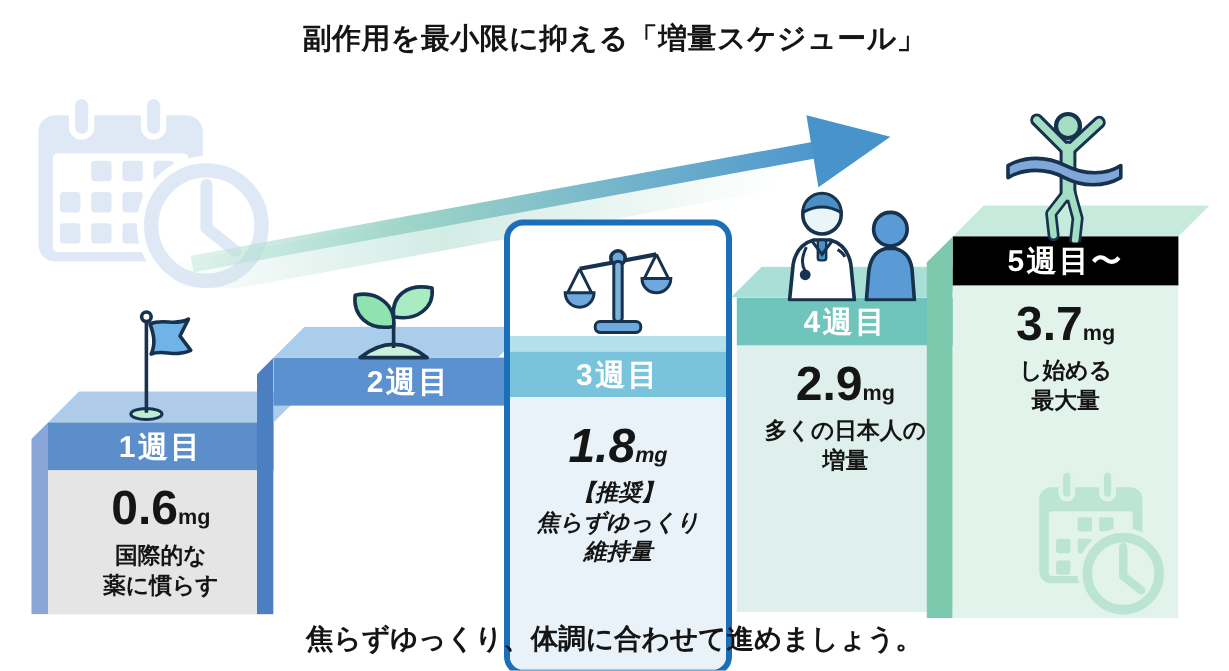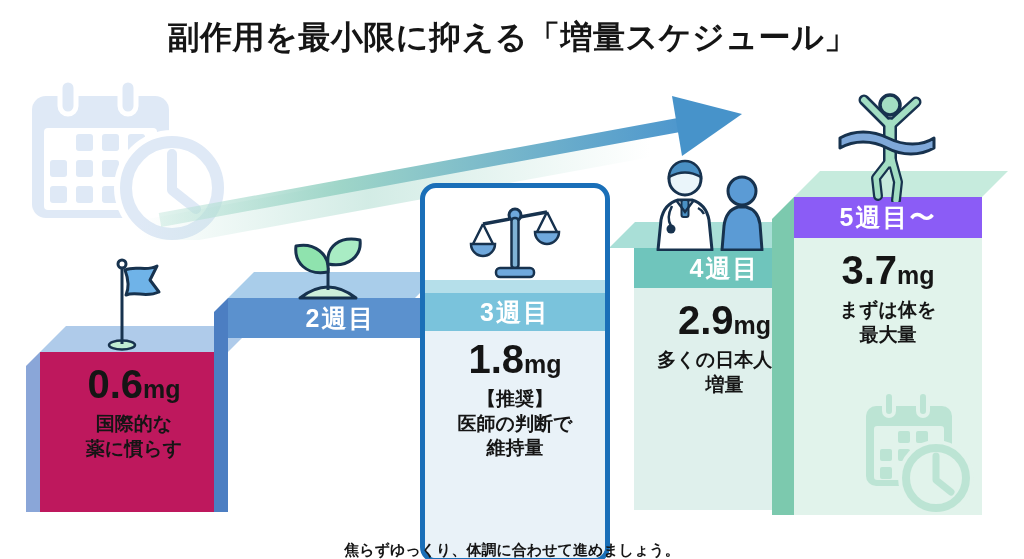--- a/index.html
+++ b/index.html
@@ -1,80 +1,80 @@
 <!DOCTYPE html>
 <html><head>
 <meta charset="utf-8">
 <style>
   html,body{margin:0;padding:0;background:#fff;}
   .canvas{position:relative;width:1024px;height:559px;background:#ffffff;overflow:hidden;
           font-family:"Liberation Sans","DejaVu Sans",sans-serif;color:#151515;}
   .title{position:absolute;top:16px;left:0;width:100%;text-align:center;
-         font-size:32px;font-weight:800;letter-spacing:.5px;z-index:10;}
-  .footer{position:absolute;top:541px;left:0;width:100%;text-align:center;
-          font-size:15px;font-weight:700;z-index:10;}
+         font-size:24px;font-weight:800;letter-spacing:.5px;z-index:10;}
+  .footer{position:absolute;top:517px;left:0;width:100%;text-align:center;
+          font-size:23px;font-weight:700;z-index:10;}
 
   
   .wm-tl{position:absolute;left:16px;top:76px;z-index:0;}
   .wm-br{position:absolute;right:4px;bottom:2px;opacity:.55;z-index:0;}
 
   
   .arrow{position:absolute;left:130px;top:80px;z-index:1;}
 
   
   .step{position:absolute;}
   .face-front{position:absolute;inset:0;display:flex;flex-direction:column;}
   .band{height:40px;display:flex;align-items:center;justify-content:center;
         color:#fff;font-size:25px;font-weight:800;letter-spacing:2px;}
   .body{flex:1;text-align:center;padding-top:12px;position:relative;}
   .dose{font-weight:800;line-height:1;position:relative;z-index:2;}
   .dose .num{font-size:40px;}
-  .dose .unit{font-size:25px;}
+  .dose .unit{font-size:18px;}
   .desc{margin-top:8px;font-size:19px;font-weight:700;line-height:1.3;
         white-space:pre-line;position:relative;z-index:2;}
   .face-top{position:absolute;height:26px;
             clip-path:polygon(26px 0,100% 0,calc(100% - 26px) 100%,0 100%);}
   .face-left{position:absolute;width:14px;
              clip-path:polygon(0 14px,100% 0,100% 100%,0 100%);}
 
   
   .s1{left:40px;top:352px;width:188px;height:160px;z-index:2;}
   .s1 .band{background:#5C8ECB;}
-  .s1 .body{background:#be185d;}
+  .s1 .body{background:#e5e5e5;}
   .s1-top{left:40px;top:326px;width:214px;background:#AFCBEA;z-index:2;}
   .s1-left{left:26px;top:352px;height:160px;background:#8AA6D8;z-index:2;}
   
   .s2{left:228px;top:298px;width:225px;height:214px;z-index:3;}
   .s2 .band{background:#5B91CE;}
   .s2 .body{background:#DFE8F6;}
   .s2-top{left:228px;top:272px;width:213px;background:#A9CDEA;z-index:3;}
   .s2-left{left:214px;top:298px;height:214px;background:#4C7EC2;z-index:3;}
   
-  .s4{left:634px;top:248px;width:181px;height:262px;z-index:4;}
+  .s4{left:614px;top:248px;width:181px;height:262px;z-index:4;}
   .s4 .band{background:#6FC5BC;}
   .s4 .body{background:#DFF0EC;}
   .s4-top{left:609px;top:222px;width:207px;background:#A9DFD7;z-index:4;}
   .s4-left{left:595px;top:248px;height:262px;background:#48A79A;z-index:4;}
   
   .s5{left:794px;top:197px;width:188px;height:318px;z-index:5;}
-  .s5 .band{background:#8b5cf6;height:41px;}
+  .s5 .band{background:#000000;height:41px;}
   .s5 .body{background:#E1F3EB;}
   .s5-top{left:794px;top:171px;width:214px;background:#C6EBDD;z-index:5;}
   .s5-left{left:772px;top:197px;width:22px;height:318px;background:#7CC9AE;z-index:5;
            clip-path:polygon(0 22px,100% 0,100% 100%,0 100%);}
 
   
   .hl-box{position:absolute;left:420px;top:183px;width:190px;height:380px;
           box-sizing:border-box;border:5px solid #1A6FB8;border-radius:16px;
           background:#fff;overflow:hidden;z-index:9;display:flex;flex-direction:column;}
   .hl-icon-area{height:92px;display:flex;align-items:flex-end;justify-content:center;}
   .hl-topface{height:13px;background:#B5DFEA;}
   .hl-band{height:38px;background:#7AC3DC;display:flex;align-items:center;justify-content:center;
            color:#fff;font-size:25px;font-weight:800;letter-spacing:2px;}
-  .hl-body{flex:1;background:#E9F2F8;text-align:center;padding-top:8px;}
+  .hl-body{flex:1;background:#E9F2F8;text-align:center;padding-top:21px;font-style:italic;}
 
   
   .icon-abs{position:absolute;z-index:6;}
 </style>
 </head>
 <body>
 
 <div class="canvas">
 
   <svg class="wm-tl" width="230" height="190" viewBox="0 0 230 190">
@@ -112,20 +112,21 @@
     </defs>
     <path d="M8 156 L520 62" stroke="url(#bandGrad)" stroke-width="30" fill="none"></path>
     <path d="M30 140 L549 45" stroke="url(#arrowGrad)" stroke-width="14" fill="none"></path>
     <polygon points="612,34 552,76 542,16" fill="#4793CA"></polygon>
   </svg>
 
   <div class="face-top s1-top"></div>
   <div class="face-left s1-left"></div>
   <div class="step s1">
     <div class="face-front">
+      <div class="band">1週目</div>
       <div class="body">
         <div class="dose"><span class="num">0.6</span><span class="unit">mg</span></div>
         <div class="desc">国際的な
 薬に慣らす</div>
       </div>
     </div>
   </div>
   <svg class="icon-abs" style="left:84px;top:256px;" width="84" height="98" viewBox="0 0 84 98">
     <ellipse cx="38" cy="89" rx="13" ry="4.5" fill="#BFECD2" stroke="#17324E" stroke-width="2.5"></ellipse>
     <line x1="38" y1="10" x2="38" y2="88" stroke="#17324E" stroke-width="3"></line>
@@ -158,21 +159,21 @@
         <path d="M2 46 A 12 12 0 0 0 26 46 Z" fill="#6FA8DC" stroke="#17324E" stroke-width="2.5"></path>
         <path d="M78 14 L68 34 M78 14 L88 34" stroke="#17324E" stroke-width="2.5" fill="none"></path>
         <path d="M66 34 A 12 12 0 0 0 90 34 Z" fill="#6FA8DC" stroke="#17324E" stroke-width="2.5"></path>
       </svg>
     </div>
     <div class="hl-topface"></div>
     <div class="hl-band">3週目</div>
     <div class="hl-body">
       <div class="dose"><span class="num">1.8</span><span class="unit">mg</span></div>
       <div class="desc">【推奨】
-医師の判断で
+焦らずゆっくり
 維持量</div>
     </div>
   </div>
 
   <div class="face-top s4-top"></div>
   <div class="face-left s4-left"></div>
   <div class="step s4">
     <div class="face-front">
       <div class="band">4週目</div>
       <div class="body">
@@ -209,21 +210,21 @@
           <rect x="40" y="43" width="12" height="12" rx="2" fill="#9FD9C2"></rect>
           <rect x="58" y="43" width="12" height="12" rx="2" fill="#9FD9C2"></rect>
           <rect x="22" y="61" width="12" height="12" rx="2" fill="#9FD9C2"></rect>
           <rect x="40" y="61" width="12" height="12" rx="2" fill="#9FD9C2"></rect>
           <rect x="22" y="79" width="12" height="12" rx="2" fill="#9FD9C2"></rect>
           <circle cx="78" cy="90" r="38" fill="#E1F3EB"></circle>
           <circle cx="78" cy="90" r="30" fill="#E1F3EB" stroke="#9FD9C2" stroke-width="8"></circle>
           <path d="M78 68 L78 92 L93 104" fill="none" stroke="#9FD9C2" stroke-width="7" stroke-linecap="round" stroke-linejoin="round"></path>
         </svg>
         <div class="dose"><span class="num">3.7</span><span class="unit">mg</span></div>
-        <div class="desc">まずは体を
+        <div class="desc">し始める
 最大量</div>
       </div>
     </div>
   </div>
   <svg class="icon-abs" style="left:834px;top:90px;" width="106" height="112" viewBox="0 0 106 112">
     <circle cx="56" cy="15" r="10" fill="#A3DEC3" stroke="#17324E" stroke-width="3.5"></circle>
     <path d="M56 36 L30 10" fill="none" stroke="#17324E" stroke-width="11" stroke-linecap="round"></path>
     <path d="M56 36 L82 12" fill="none" stroke="#17324E" stroke-width="11" stroke-linecap="round"></path>
     <path d="M56 34 L56 72" fill="none" stroke="#17324E" stroke-width="14" stroke-linecap="round"></path>
     <path d="M56 70 L42 88 L44 106" fill="none" stroke="#17324E" stroke-width="10" stroke-linecap="round" stroke-linejoin="round"></path>

